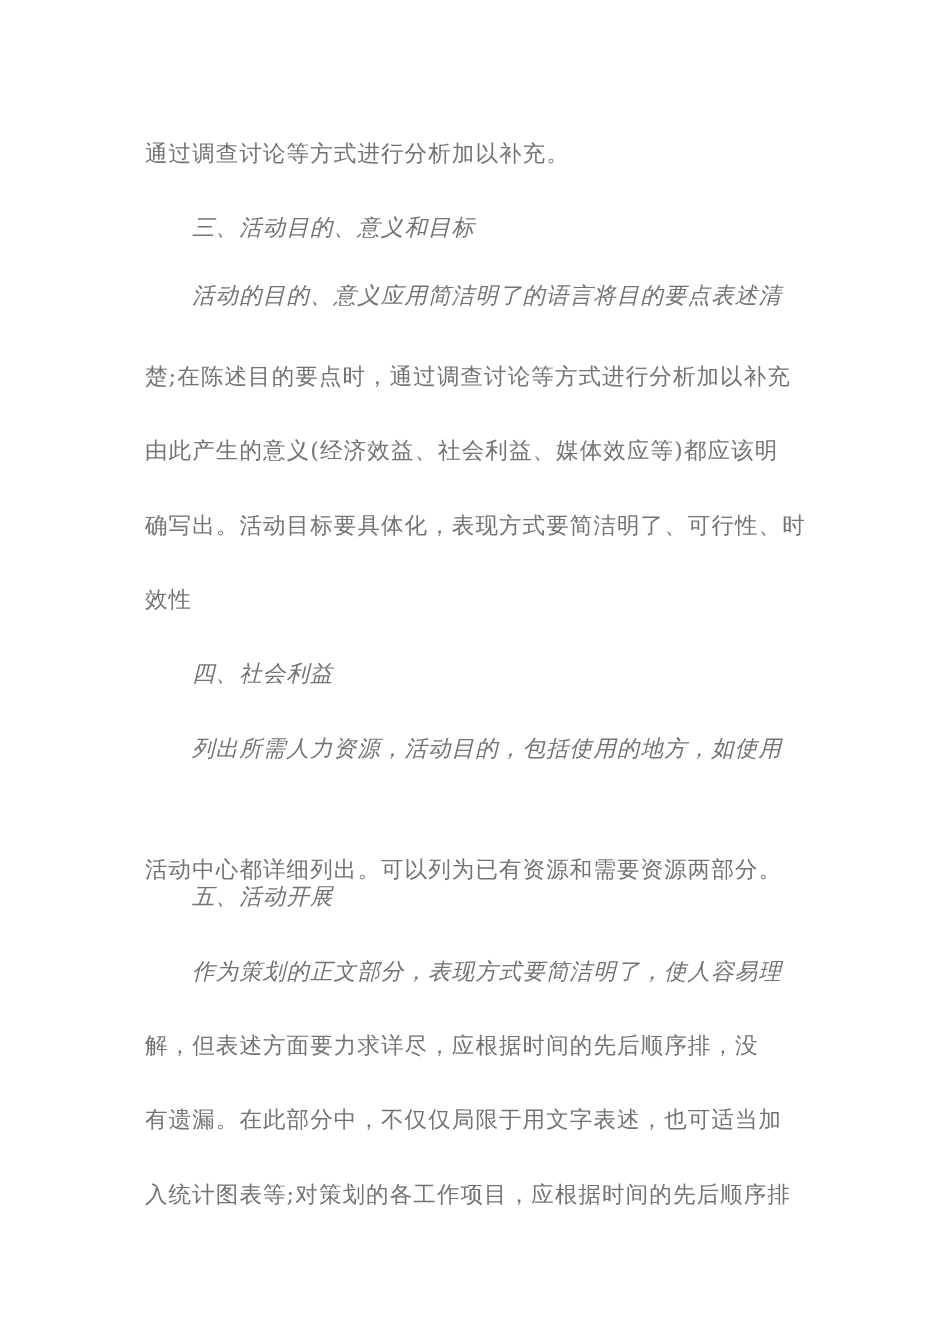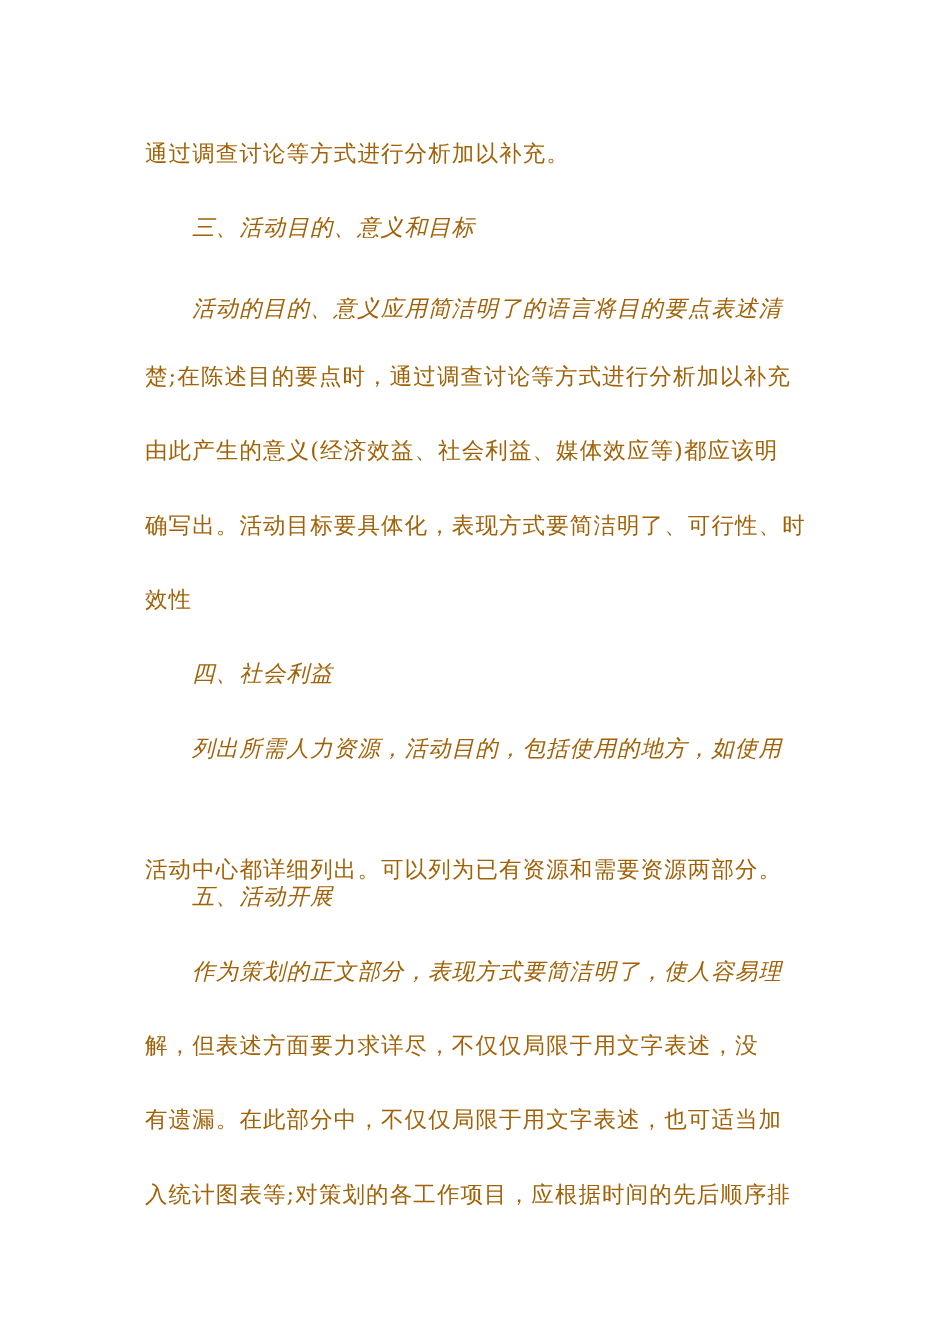--- a/index.html
+++ b/index.html
@@ -1,37 +1,37 @@
 <!DOCTYPE html>
 <html><head>
 <meta charset="utf-8">
 <style>
   html, body { margin: 0; padding: 0; background: #ffffff; }
   body { width: 950px; height: 1344px; position: relative; overflow: hidden; }
   .page { position: absolute; left: 145px; top: 0; width: 664px; }
   .line {
     position: absolute; left: 0; white-space: nowrap;
     font-family: "DejaVu Serif", "Liberation Serif", serif;
-    font-size: 22.5px; line-height: 26px; color: #a16207;
+    font-size: 22.5px; line-height: 26px; color: #737373;
     letter-spacing: 1.1px;
   }
   .indent { left: 47px; font-style: italic; }
 </style>
 </head>
 <body>
 
 <div class="page">
   <div class="line" style="top:140px">通过调查讨论等方式进行分析加以补充。</div>
   <div class="line indent" style="top:214px">三、活动目的、意义和目标</div>
-  <div class="line indent" style="top:295px">活动的目的、意义应用简洁明了的语言将目的要点表述清</div>
+  <div class="line indent" style="top:282px">活动的目的、意义应用简洁明了的语言将目的要点表述清</div>
   <div class="line" style="top:363px">楚;在陈述目的要点时，通过调查讨论等方式进行分析加以补充</div>
   <div class="line" style="top:437px">由此产生的意义(经济效益、社会利益、媒体效应等)都应该明</div>
   <div class="line" style="top:512px">确写出。活动目标要具体化，表现方式要简洁明了、可行性、时</div>
   <div class="line" style="top:586px">效性</div>
   <div class="line indent" style="top:660px">四、社会利益</div>
   <div class="line indent" style="top:735px">列出所需人力资源，活动目的，包括使用的地方，如使用</div>
   <div class="line" style="top:856px">活动中心都详细列出。可以列为已有资源和需要资源两部分。</div>
   <div class="line indent" style="top:883px">五、活动开展</div>
   <div class="line indent" style="top:958px">作为策划的正文部分，表现方式要简洁明了，使人容易理</div>
-  <div class="line" style="top:1032px">解，但表述方面要力求详尽，不仅仅局限于用文字表述，没</div>
+  <div class="line" style="top:1032px">解，但表述方面要力求详尽，应根据时间的先后顺序排，没</div>
   <div class="line" style="top:1106px">有遗漏。在此部分中，不仅仅局限于用文字表述，也可适当加</div>
   <div class="line" style="top:1181px">入统计图表等;对策划的各工作项目，应根据时间的先后顺序排</div>
 </div>
 
 </body></html>

